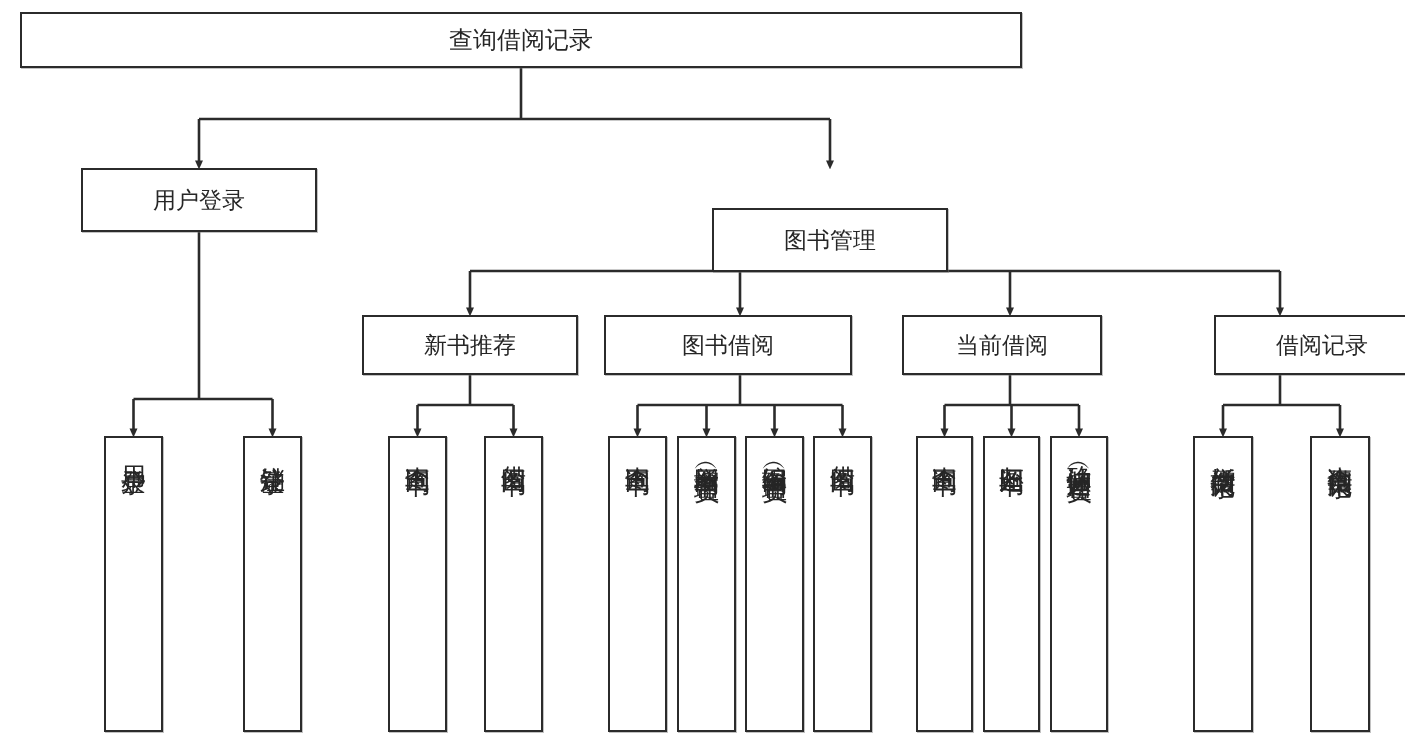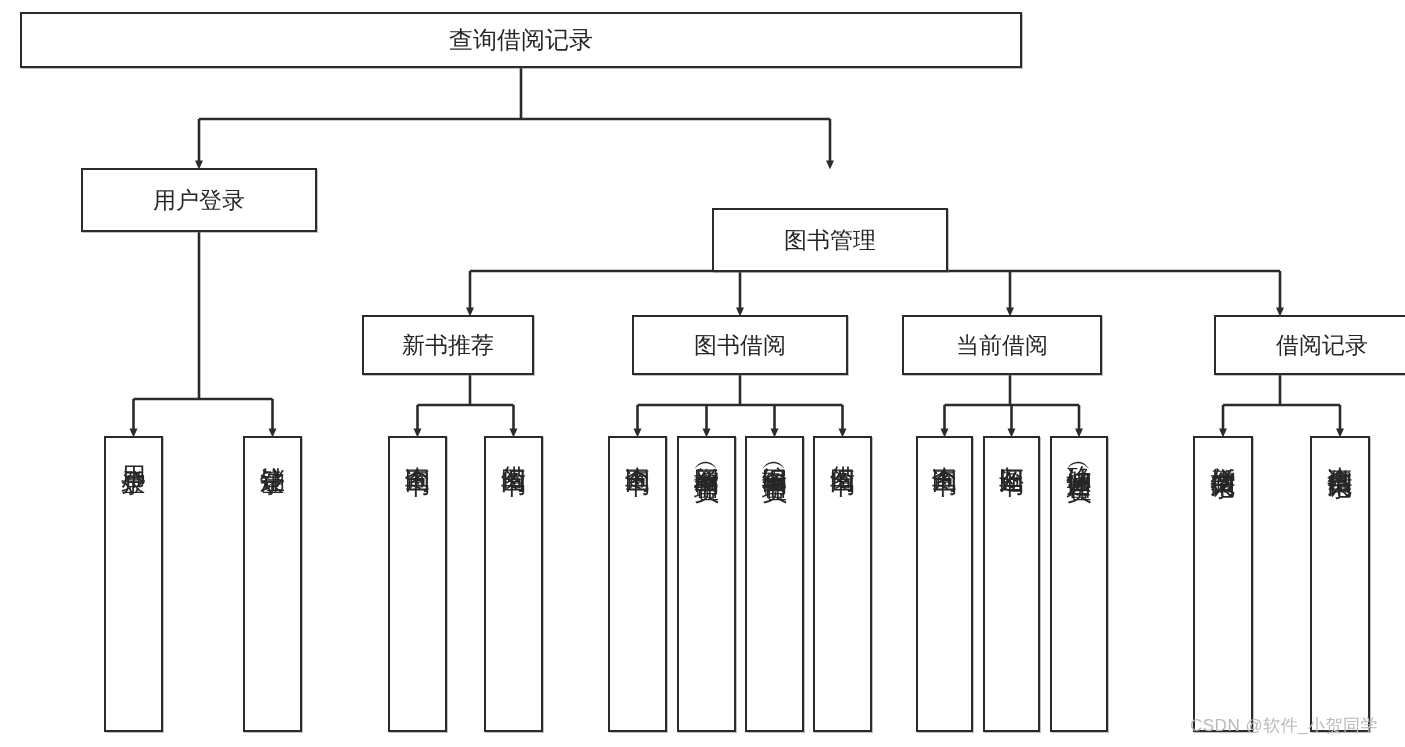--- a/index.html
+++ b/index.html
@@ -108,24 +108,24 @@
   <div id="nodes-layer">
       <div class="node h root" style="left: 20px; top: 12px; width: 1002px; height: 56px;">
         <div class="label">查询借阅记录</div>
       </div>
       <div class="node h" style="left: 81px; top: 168px; width: 236px; height: 64px;">
         <div class="label">用户登录</div>
       </div>
       <div class="node h" style="left: 712px; top: 168px; width: 236px; height: 64px; margin-top: 40px;">
         <div class="label">图书管理</div>
       </div>
-      <div class="node h" style="left: 362px; top: 315px; width: 172px; height: 60px;">
+      <div class="node h" style="left: 362px; top: 315px; width: 216px; height: 60px;">
         <div class="label">新书推荐</div>
       </div>
-      <div class="node h" style="left: 632px; top: 315px; width: 216px; height: 60px;">
+      <div class="node h" style="left: 604px; top: 315px; width: 248px; height: 60px;">
         <div class="label">图书借阅</div>
       </div>
       <div class="node h" style="left: 902px; top: 315px; width: 200px; height: 60px;">
         <div class="label">当前借阅</div>
       </div>
       <div class="node h" style="left: 1172px; top: 315px; width: 216px; height: 60px; margin-left: 42px;">
         <div class="label">借阅记录</div>
       </div>
       <div class="node v" style="left: 104px; top: 436px; width: 59px; height: 296px;">
         <div class="label">用户登录</div>
@@ -161,14 +161,13 @@
         <div class="label">确认归还（管理员）</div>
       </div>
       <div class="node v" style="left: 1193px; top: 436px; width: 60px; height: 296px;">
         <div class="label">新增借阅记录</div>
       </div>
       <div class="node v" style="left: 1310px; top: 436px; width: 60px; height: 296px;">
         <div class="label">查询借阅记录</div>
       </div>
     </div>
 
-  <div class="watermark">CSDN @软件_小贺同学</div>
 </div>
 
 </body></html>

